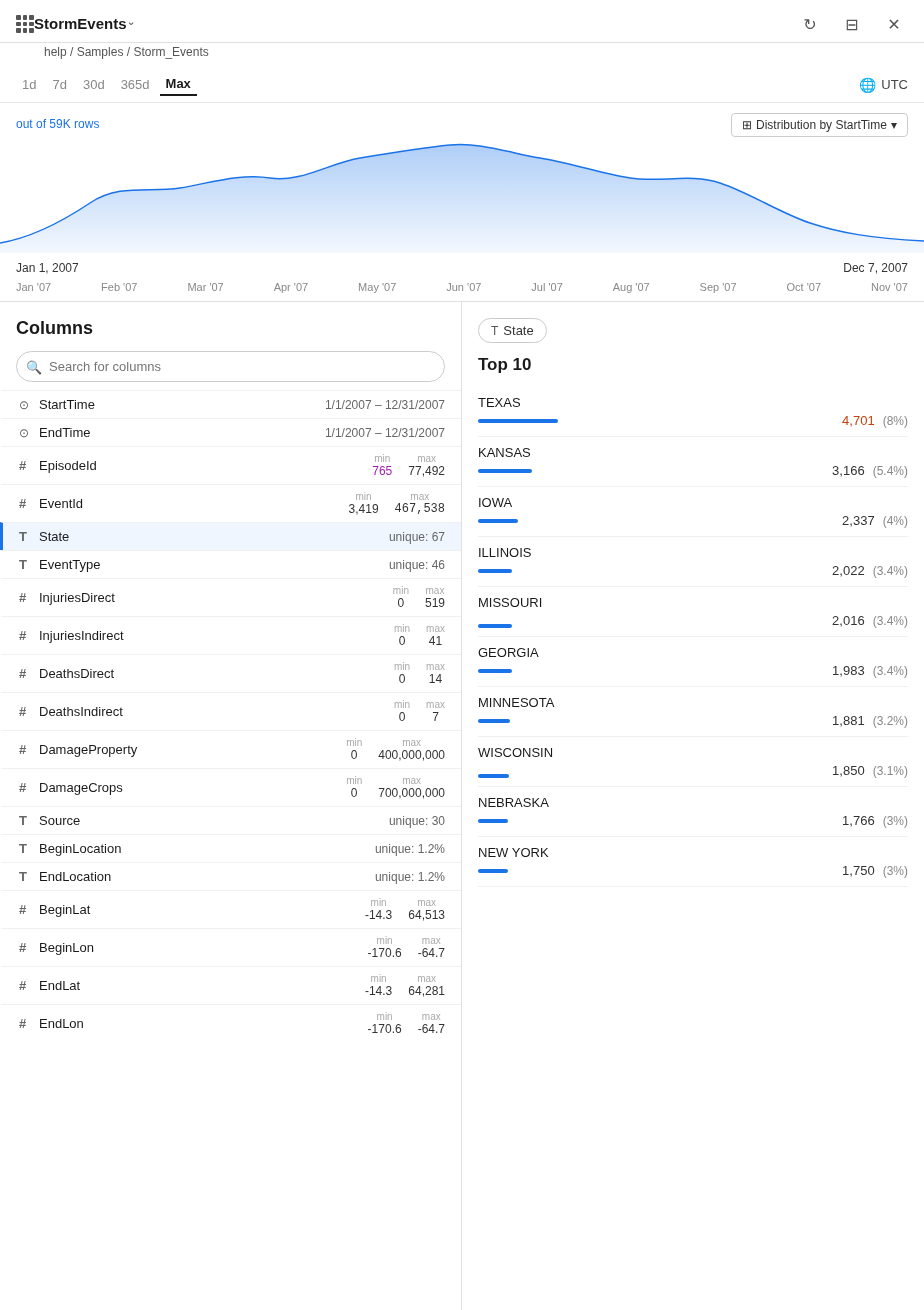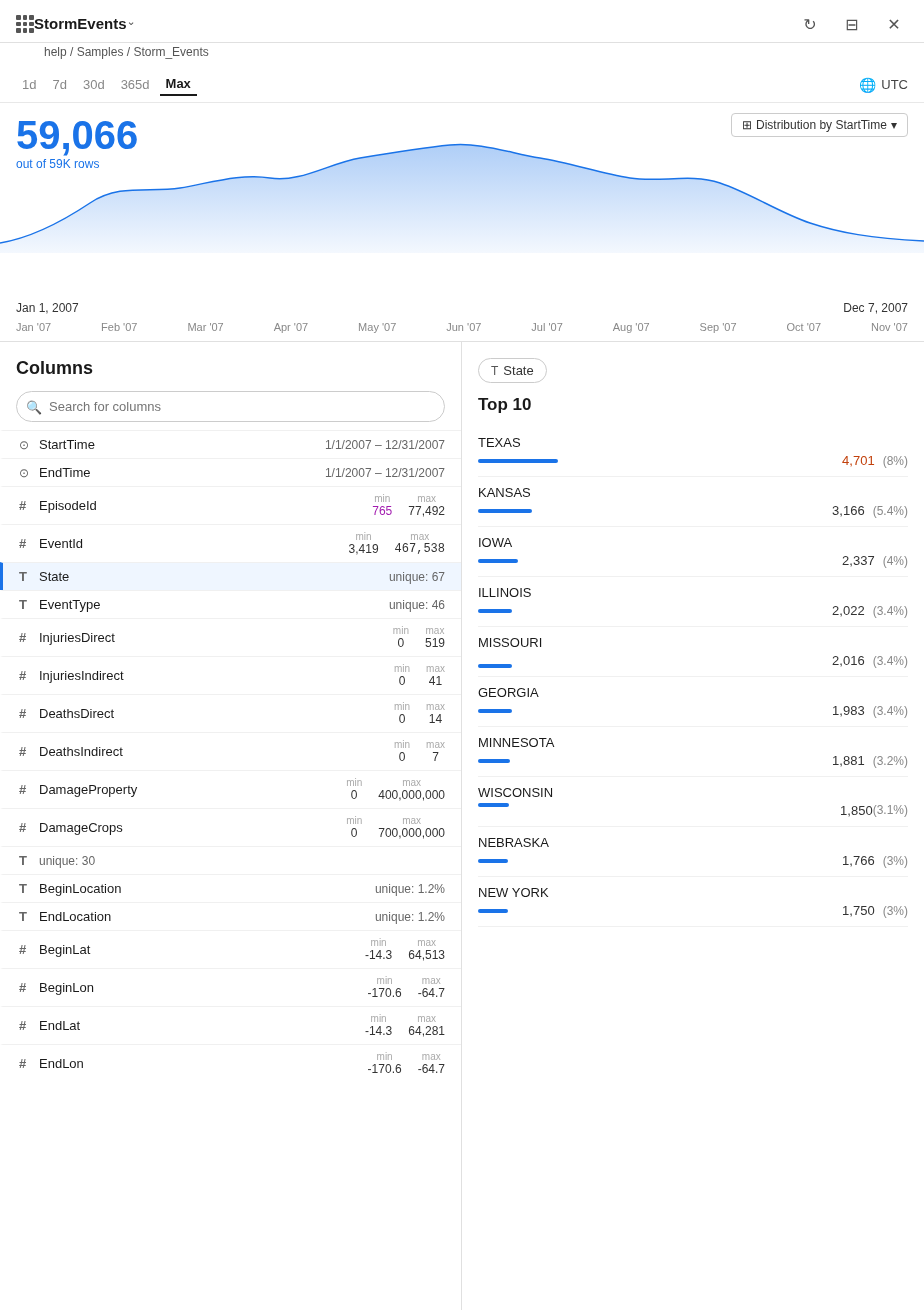--- a/index.html
+++ b/index.html
@@ -96,21 +96,20 @@
     <button class="time-btn active">Max</button>
   </div>
   <div class="time-right">
     <span class="globe-icon">🌐</span>
     <span>UTC</span>
   </div>
 </div>
 
 <div class="chart-area" style="min-height:180px; position:relative;">
   <div style="position:relative; z-index:2;">
-    <div class="chart-main-number">59,066</div>
     <div class="chart-sub">out of 59K rows</div>
   </div>
 
   <svg style="position:absolute; top:0; left:0; width:100%; height:150px; z-index:1;" viewBox="0 0 924 150" preserveAspectRatio="none">
     <defs>
       <linearGradient id="chartGrad" x1="0" y1="0" x2="0" y2="1">
         <stop offset="0%" stop-color="#1a73e8" stop-opacity="0.35"></stop>
         <stop offset="100%" stop-color="#1a73e8" stop-opacity="0.05"></stop>
       </linearGradient>
     </defs>
@@ -312,20 +311,21 @@
         <span style="display:flex; flex-direction:column; align-items:center;">
                   <span style="font-size:10px; color:#aaa;">max</span>
                   <span style="font-size:12px; color:#333;">700,000,000</span>
                 </span>
       </span>
     </span>
           </span>
   </div>
         <div class="column-row column-row-divider">
     <span class="col-type-icon"><span style="font-size:13px; font-weight:600;">T</span></span>
+    <span class="col-name">Source</span>
     <span class="col-stats"><span class="col-stats-inline">unique: 30</span></span>
   </div>
         <div class="column-row column-row-divider">
     <span class="col-type-icon"><span style="font-size:13px; font-weight:600;">T</span></span>
     <span class="col-name">BeginLocation</span>
     <span class="col-stats"><span class="col-stats-inline">unique: 1.2%</span></span>
   </div>
         <div class="column-row column-row-divider">
     <span class="col-type-icon"><span style="font-size:13px; font-weight:600;">T</span></span>
     <span class="col-name">EndLocation</span>
@@ -464,21 +464,21 @@
         <div class="state-row">
     <div class="state-row-name">MINNESOTA</div>
     <div style="display:flex; align-items:center; gap:8px;">
       <div class="state-bar" style="width:32px;"></div>
       <span style="margin-left:auto; font-size:13px; color:#333;">1,881</span>
       <span style="font-size:12px; color:#888;">(3.2%)</span>
     </div>
   </div>
         <div class="state-row">
     <div class="state-row-name">WISCONSIN</div>
-    <div style="display:flex; align-items:flex-start; ">
+    <div style="display:flex; align-items:flex-end; gap:8px;">
       <div class="state-bar" style="width:31px;"></div>
       <span style="margin-left:auto; font-size:13px; color:#333;">1,850</span>
       <span style="font-size:12px; color:#888;">(3.1%)</span>
     </div>
   </div>
         <div class="state-row">
     <div class="state-row-name">NEBRASKA</div>
     <div style="display:flex; align-items:center; gap:8px;">
       <div class="state-bar" style="width:30px;"></div>
       <span style="margin-left:auto; font-size:13px; color:#333;">1,766</span>

